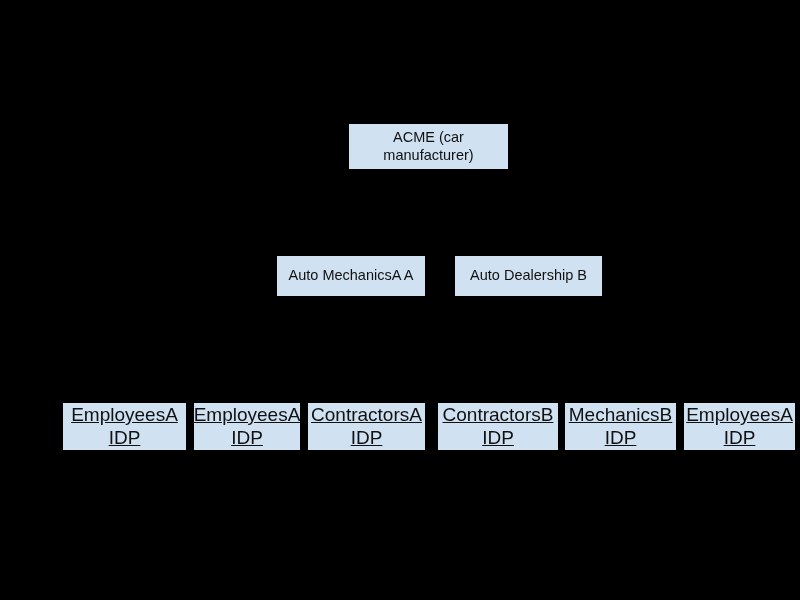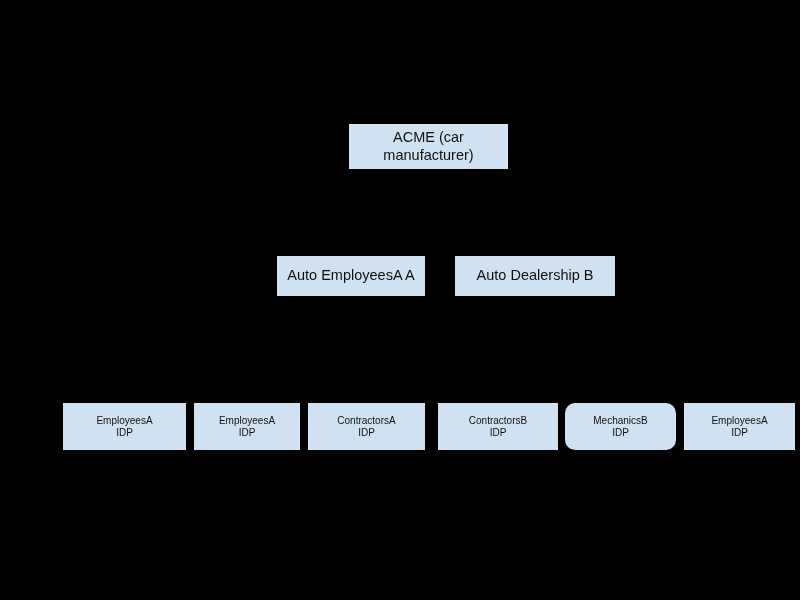--- a/index.html
+++ b/index.html
@@ -25,35 +25,35 @@
     text-align: center;
     line-height: 1.18;
     font-size: 14.5px;
     font-family: "Liberation Sans", sans-serif;
     box-sizing: border-box;
     padding: 2px 4px;
     white-space: pre-line;
   }
   .tier-root  { font-size: 14.5px; }
   .tier-mid   { font-size: 14.5px; }
-  .tier-leaf  { font-size: 10px; }
+  .tier-leaf  { font-size: 19px; text-decoration: underline; }
 </style>
 </head>
 <body>
 
 <div id="canvas">
     <div class="node tier-root" style="left: 349px; top: 124px; width: 159px; height: 45px; background: rgb(208, 225, 242); color: rgb(17, 17, 17);">ACME (car
 manufacturer)</div>
-    <div class="node tier-mid" style="left: 277px; top: 256px; width: 148px; height: 40px; background: rgb(208, 225, 242); color: rgb(17, 17, 17);">Auto EmployeesA A</div>
-    <div class="node tier-mid" style="left: 455px; top: 256px; width: 160px; height: 40px; background: rgb(208, 225, 242); color: rgb(17, 17, 17);">Auto Dealership B</div>
+    <div class="node tier-mid" style="left: 277px; top: 256px; width: 148px; height: 40px; background: rgb(208, 225, 242); color: rgb(17, 17, 17);">Auto MechanicsA A</div>
+    <div class="node tier-mid" style="left: 455px; top: 256px; width: 147px; height: 40px; background: rgb(208, 225, 242); color: rgb(17, 17, 17);">Auto Dealership B</div>
     <div class="node tier-leaf" style="left: 63px; top: 403px; width: 123px; height: 47px; background: rgb(208, 225, 242); color: rgb(17, 17, 17);">EmployeesA
 IDP</div>
     <div class="node tier-leaf" style="left: 194px; top: 403px; width: 106px; height: 47px; background: rgb(208, 225, 242); color: rgb(17, 17, 17);">EmployeesA
 IDP</div>
     <div class="node tier-leaf" style="left: 308px; top: 403px; width: 117px; height: 47px; background: rgb(208, 225, 242); color: rgb(17, 17, 17); text-align: center;">ContractorsA
 IDP</div>
     <div class="node tier-leaf" style="left: 438px; top: 403px; width: 120px; height: 47px; background: rgb(208, 225, 242); color: rgb(17, 17, 17);">ContractorsB
 IDP</div>
-    <div class="node tier-leaf" style="left: 565px; top: 403px; width: 111px; height: 47px; background: rgb(208, 225, 242); color: rgb(17, 17, 17); border-radius: 10px;">MechanicsB
+    <div class="node tier-leaf" style="left: 565px; top: 403px; width: 111px; height: 47px; background: rgb(208, 225, 242); color: rgb(17, 17, 17);">MechanicsB
 IDP</div>
     <div class="node tier-leaf" style="left: 684px; top: 403px; width: 111px; height: 47px; background: rgb(208, 225, 242); color: rgb(17, 17, 17);">EmployeesA
 IDP</div>
   </div>
 
 </body></html>

